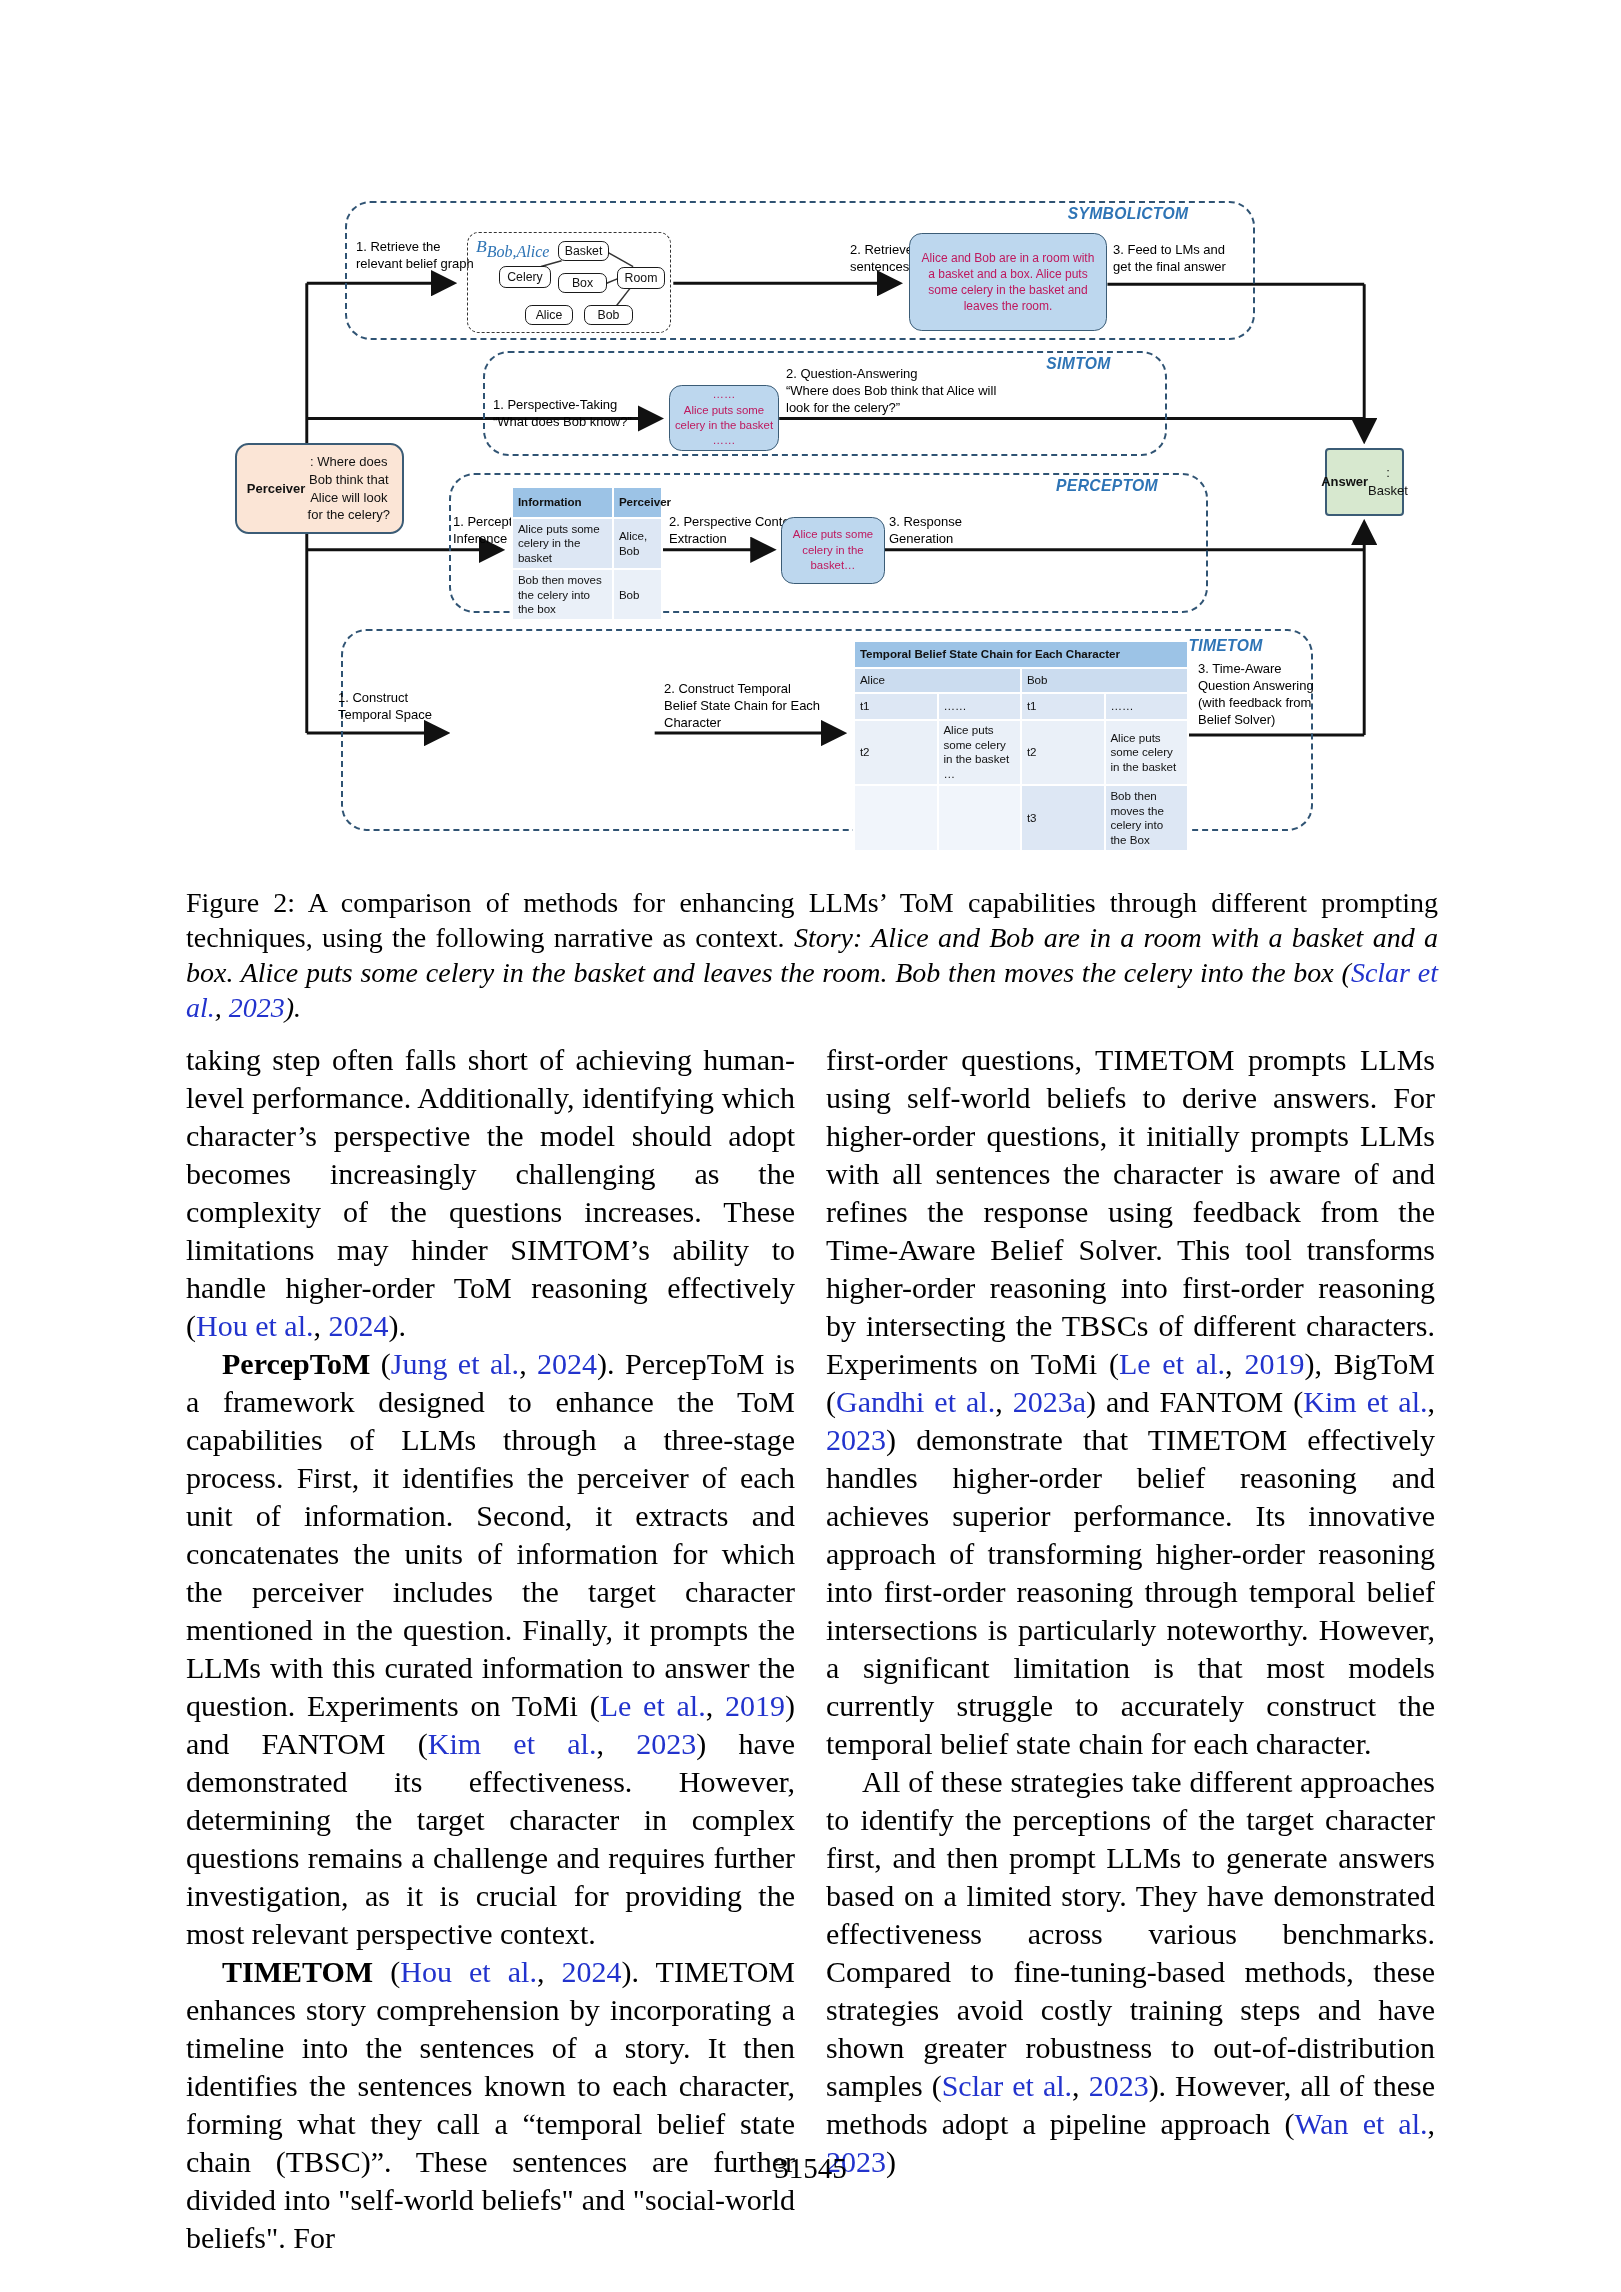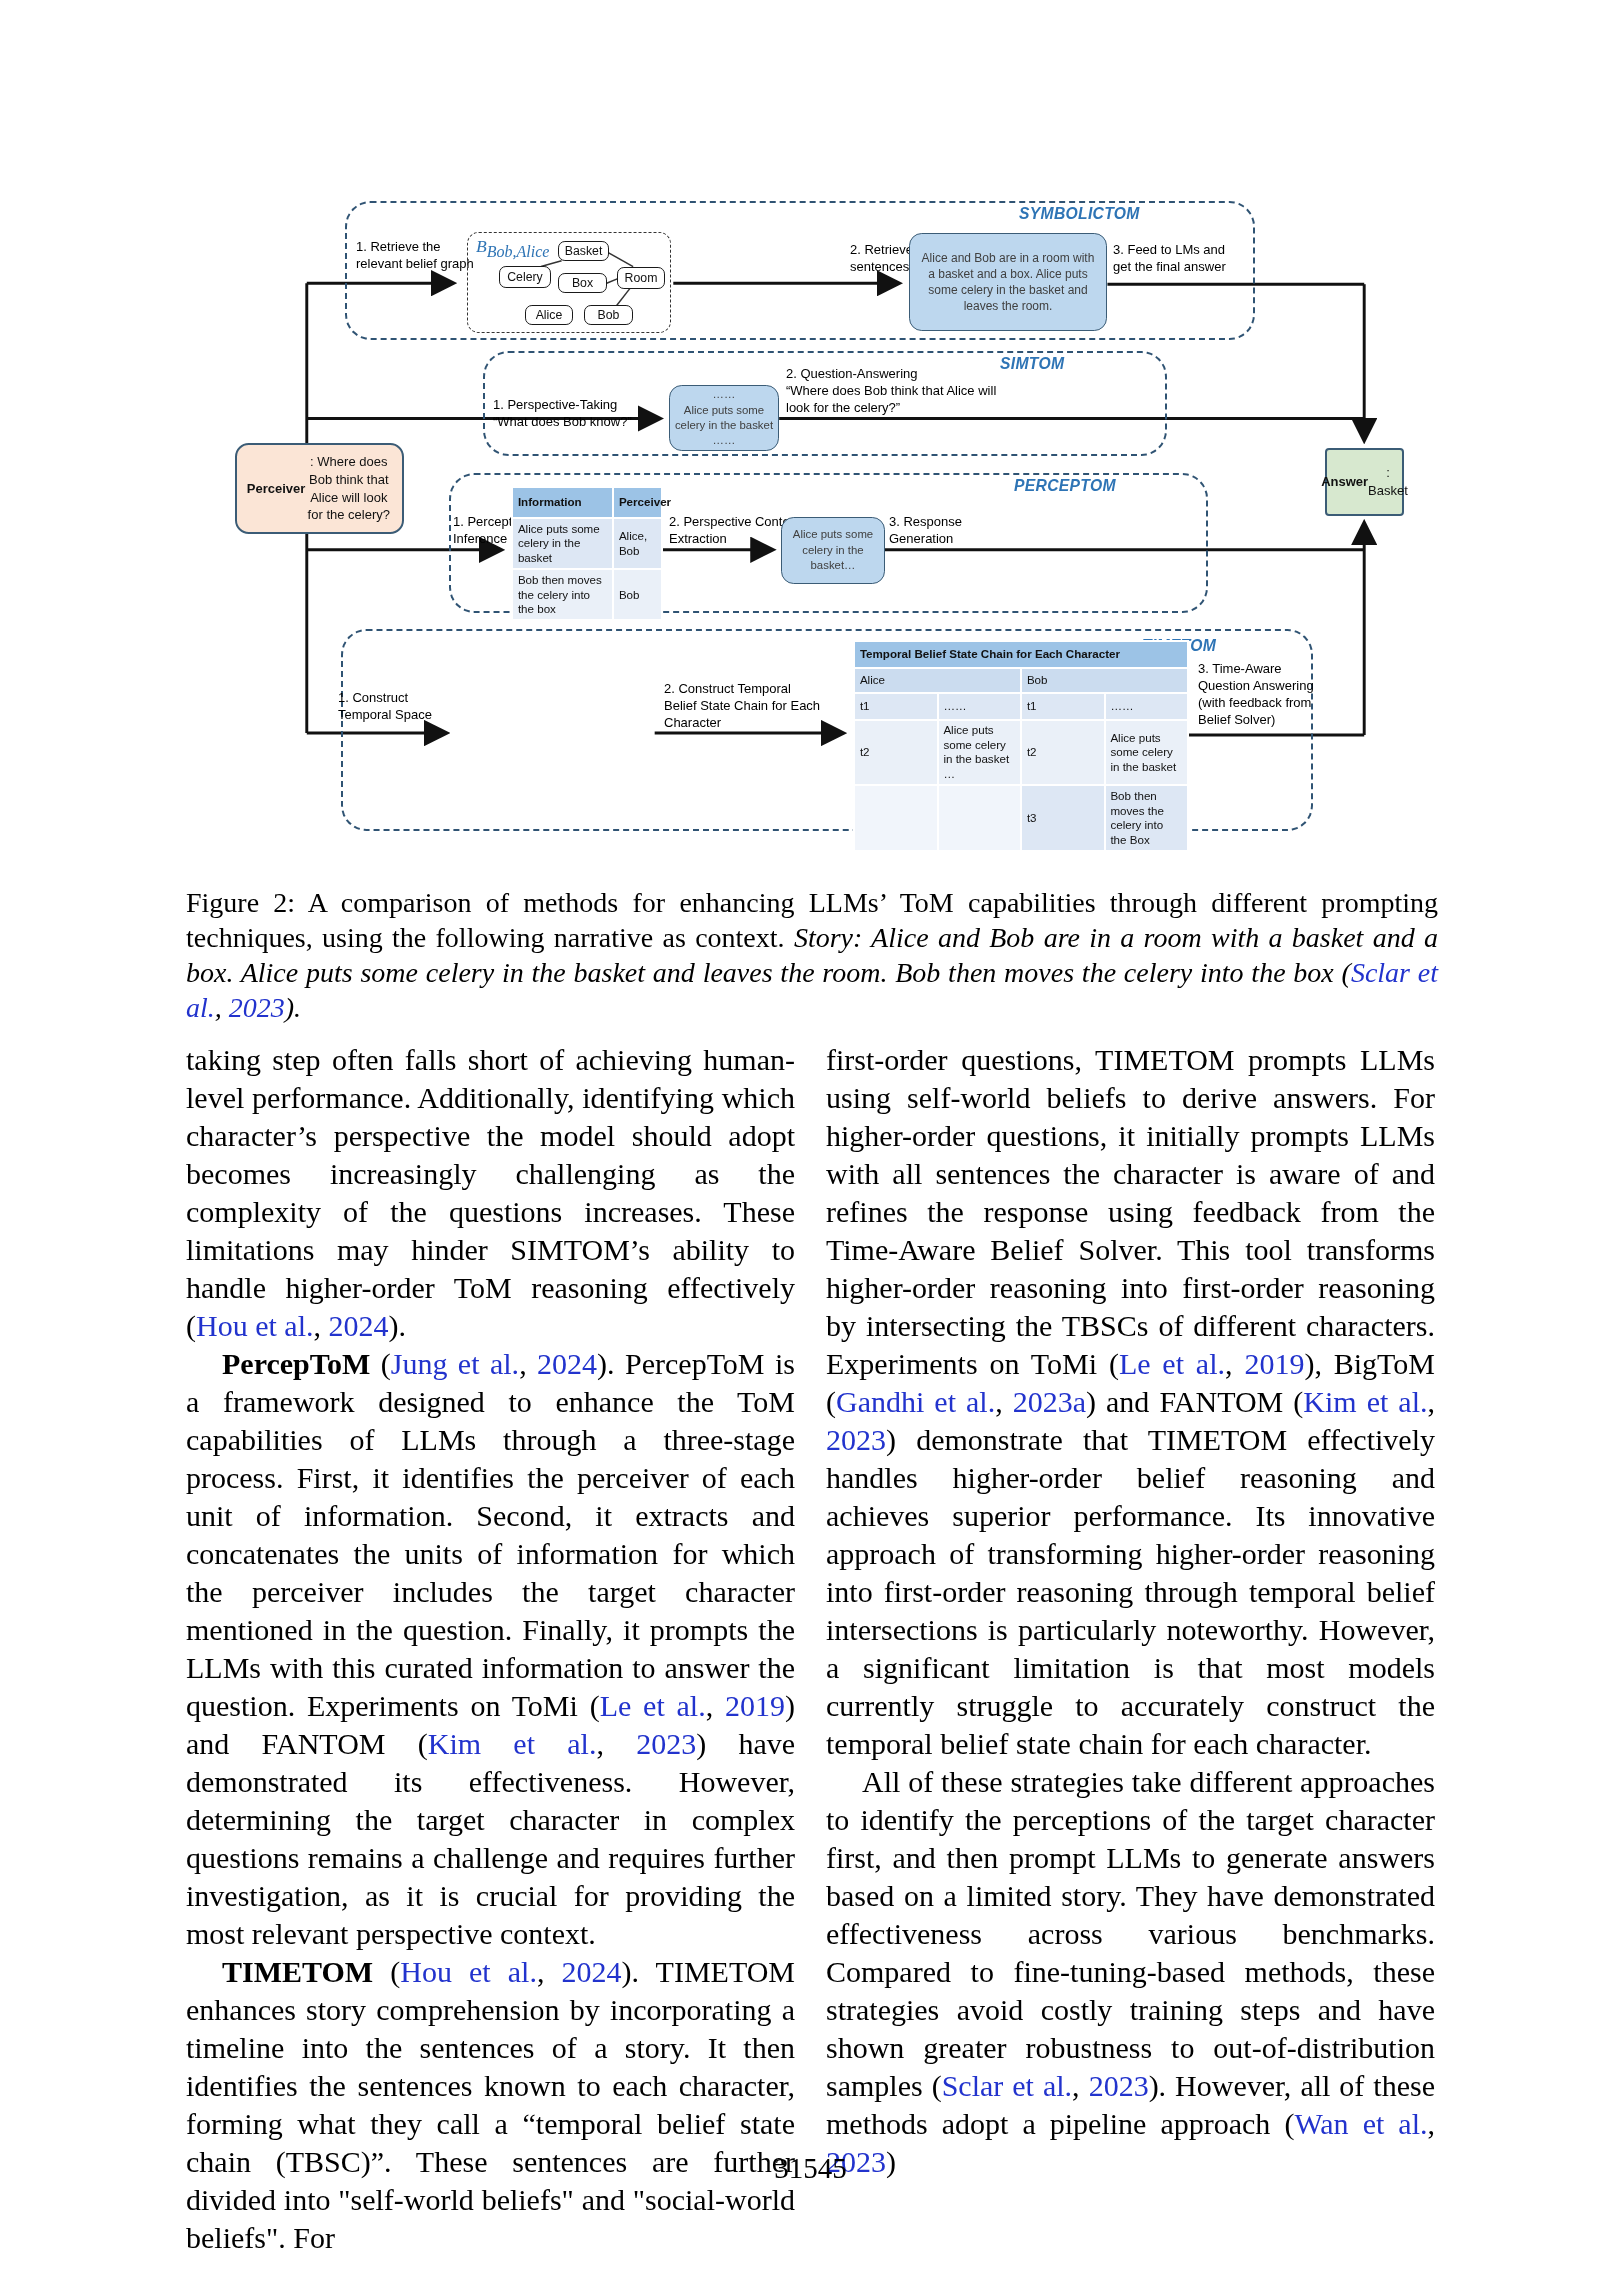--- a/index.html
+++ b/index.html
@@ -10,25 +10,25 @@
   }
   *{margin:0;padding:0;box-sizing:border-box;}
   body{background:#fff;}
   .page{position:relative;width:1621px;height:2293px;background:#fff;overflow:hidden;
         font-family:"Liberation Serif",serif;color:#111;}
   
   .fig{position:absolute;left:0;top:0;width:1621px;height:882px;font-family:"Liberation Sans",sans-serif;}
   .fig svg.connect{position:absolute;left:0;top:0;}
   .panel{position:absolute;border:2.4px dashed var(--panel-border);border-radius:25.5px;background:transparent;}
   .panel-label{position:absolute;font-weight:bold;font-style:italic;font-size:15.7px;color:var(--panel-label);
-               text-align:left;letter-spacing:0.3px;}
+               text-align:center;letter-spacing:0.3px;}
   .step{position:absolute;font-size:13px;line-height:1.32;color:#000000;white-space:pre-line;}
   .ctx{position:absolute;background:var(--context-fill);border:1.8px solid var(--box-border);
        border-radius:12.7px;display:flex;align-items:center;justify-content:center;text-align:center;
-       font-size:12px;line-height:1.35;padding:3.9px 7.8px;white-space:pre-line;color:#404040;}
+       font-size:12px;line-height:1.35;padding:3.9px 7.8px;white-space:pre-line;color:#be185d;}
   .qbox{position:absolute;left:235px;top:443px;width:169px;height:91px;background:var(--question-fill);
         border:2px solid var(--box-border);border-radius:13.7px;display:flex;align-items:center;justify-content:center;
         text-align:center;font-size:13px;line-height:1.38;padding:5.9px 9.8px;}
   .abox{position:absolute;left:1325px;top:448px;width:79px;height:68px;background:var(--answer-fill);
         border:2px solid var(--box-border);border-radius:4px;display:flex;align-items:center;justify-content:center;
         text-align:center;font-size:13px;line-height:1.4;white-space:pre-line;}
   .gbox{position:absolute;left:467px;top:232px;width:204px;height:101px;border:1.8px dashed #333;border-radius:11.8px;}
   .gB{position:absolute;left:476px;top:236px;color:var(--panel-label);font-family:"Liberation Serif",serif;
       font-style:italic;font-size:17.6px;}
   .gB sub{font-size:16px;}

